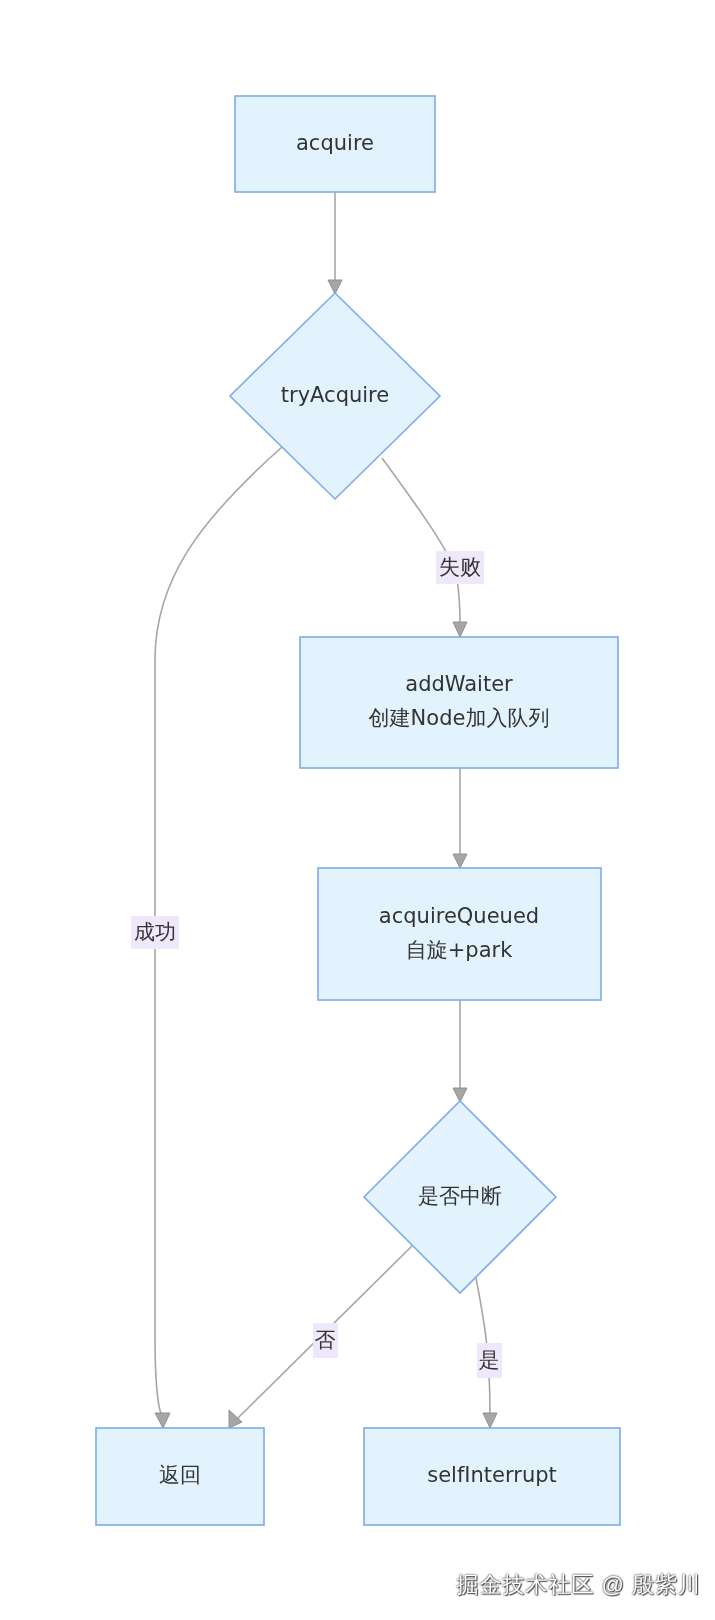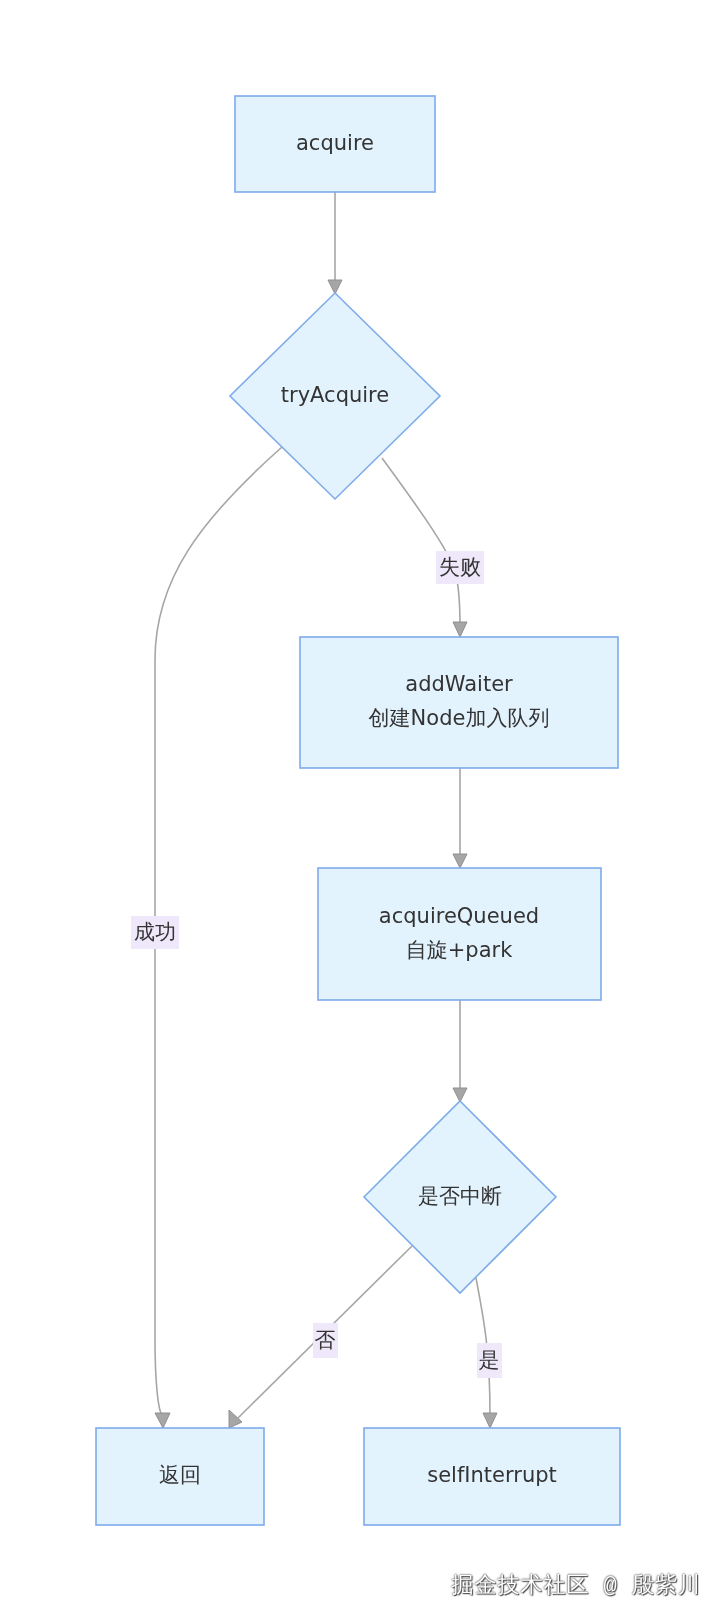--- a/index.html
+++ b/index.html
@@ -6,21 +6,21 @@
   body { width: 715px; height: 1620px; position: relative; overflow: hidden;
          font-family: "DejaVu Sans", "Liberation Sans", sans-serif; }
   svg#flow { position: absolute; left: 0; top: 0; }
   .node-rect { fill: #e3f3fd; stroke: #7eabea; stroke-width: 1.6; }
   .node-text { font-family: "DejaVu Sans", sans-serif; font-size: 21px; fill: #333333; text-anchor: middle; dominant-baseline: middle; }
   .edge { fill: none; stroke: #a6a6a6; stroke-width: 1.6; }
   .arrowhead { fill: #a6a6a6; stroke: #909090; stroke-width: 1; }
   .label-bg { fill: #efe8fb; }
   .label-text { font-family: "DejaVu Sans", sans-serif; font-size: 21px; fill: #333333; text-anchor: middle; dominant-baseline: middle; }
   .watermark { position: absolute; right: 14px; bottom: 20px; font-size: 22px; color: #ffffff;
-               font-family: Liberation Mono, monospace;
+               font-family: Liberation Sans, sans-serif;
                text-shadow: 0 0 2px #555, 0 0 2px #555, 1px 1px 1px #444; letter-spacing: 1px; }
 </style>
 </head>
 <body>
 
 <svg id="flow" width="715" height="1620" viewBox="0 0 715 1620">
 
   <path class="edge" d="M335 192 L335 282"></path>
   <polygon class="arrowhead" points="328,280 342,280 335,294"></polygon>
 

